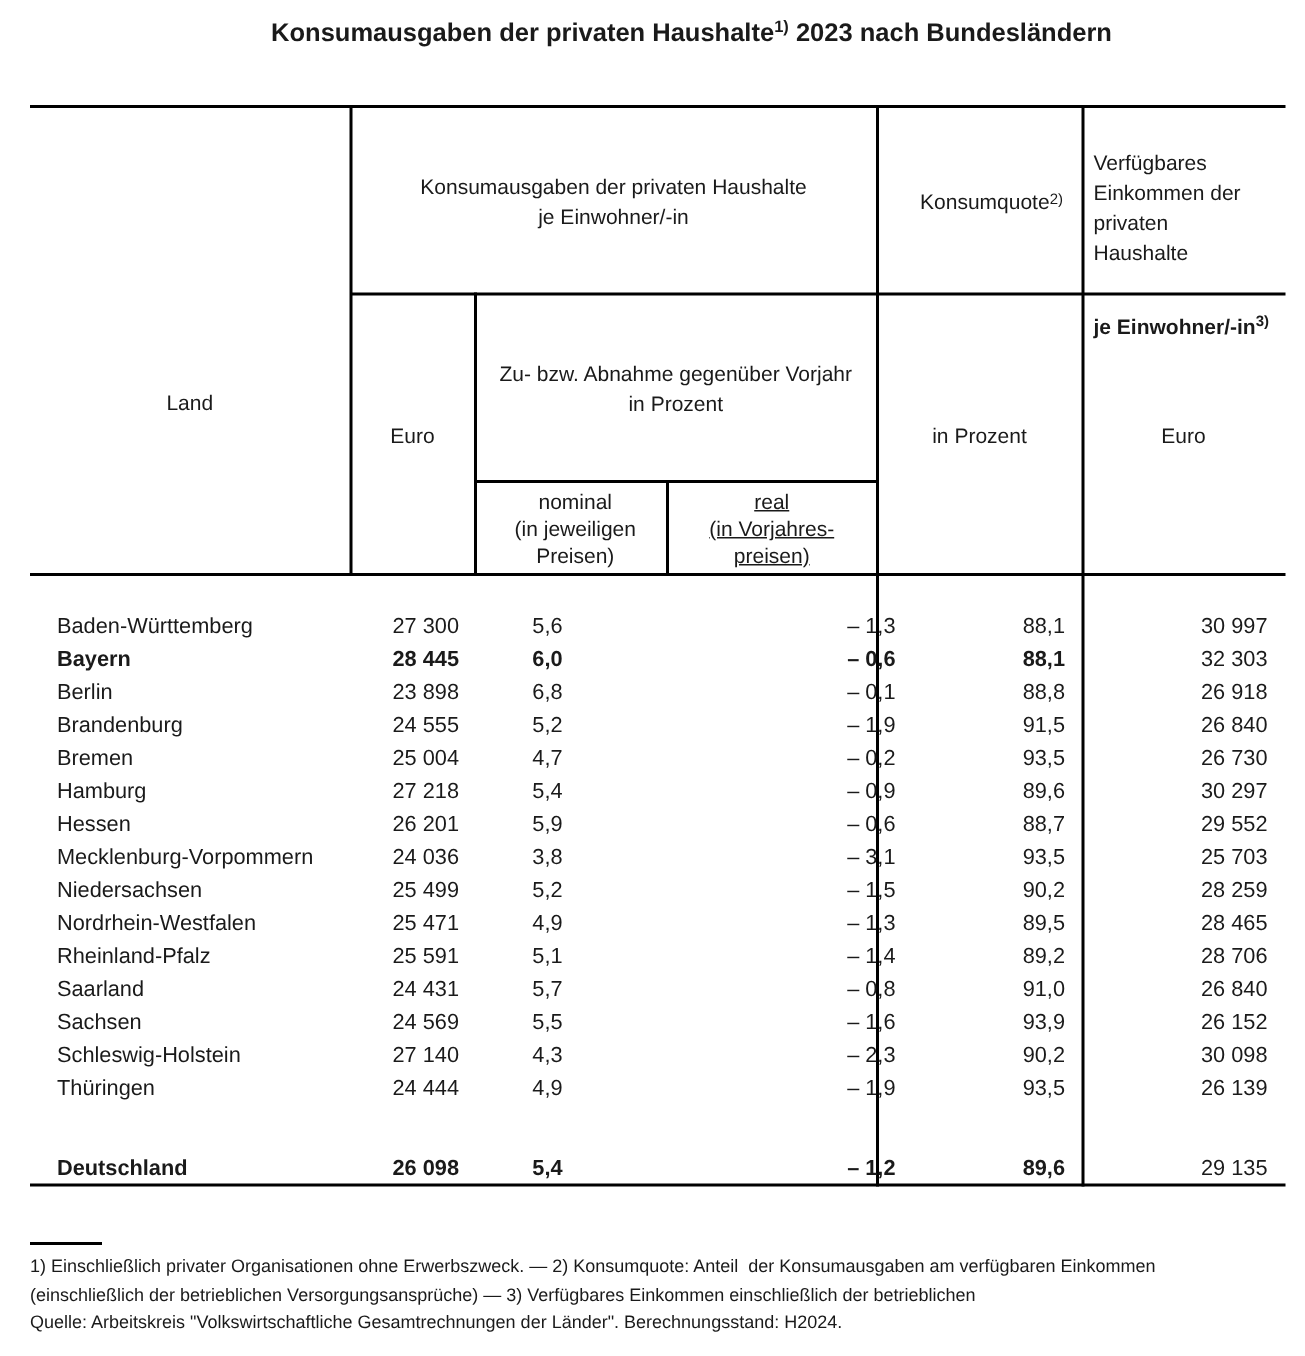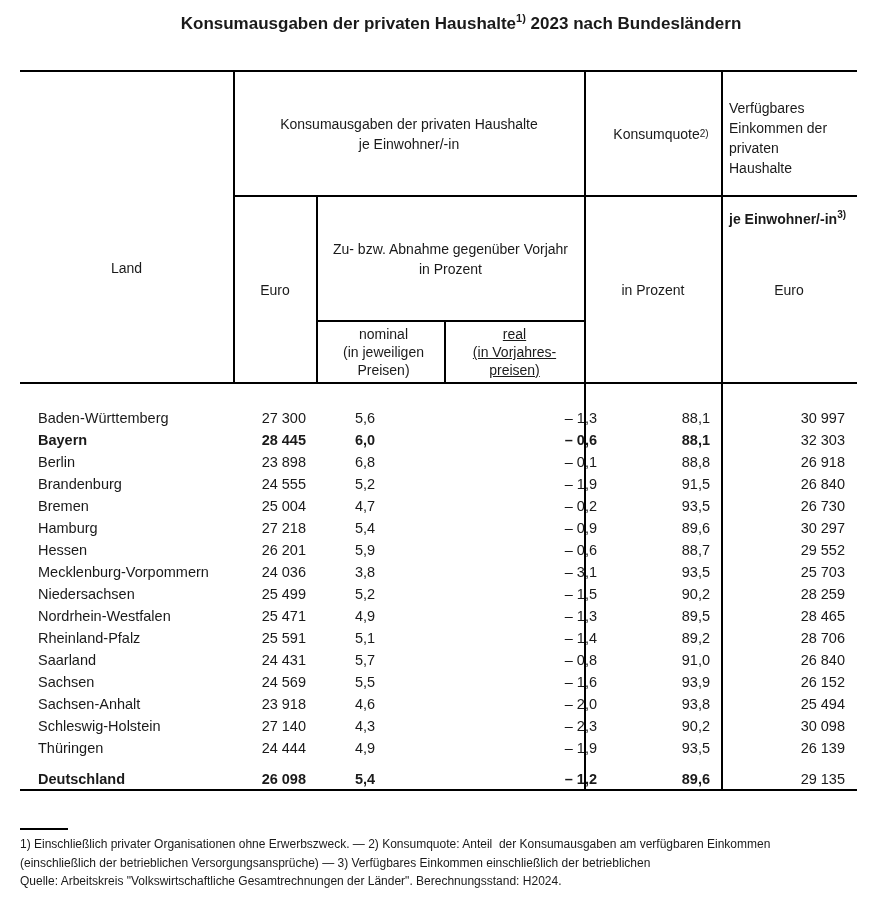--- a/index.html
+++ b/index.html
@@ -215,28 +215,20 @@
     </div>
       <div class="row">
       <div class="cell c-land">Sachsen</div>
       <div class="cell c-euro">24 569</div>
       <div class="cell c-nominal">5,5</div>
       <div class="cell c-real">– 1,6</div>
       <div class="cell c-quote">93,9</div>
       <div class="cell c-eink">26 152</div>
     </div>
       <div class="row">
-      <div class="cell c-land">Sachsen-Anhalt</div>
-      <div class="cell c-euro">23 918</div>
-      <div class="cell c-nominal">4,6</div>
-      <div class="cell c-real">– 2,0</div>
-      <div class="cell c-quote">93,8</div>
-      <div class="cell c-eink">25 494</div>
-    </div>
-      <div class="row">
       <div class="cell c-land">Schleswig-Holstein</div>
       <div class="cell c-euro">27 140</div>
       <div class="cell c-nominal">4,3</div>
       <div class="cell c-real">– 2,3</div>
       <div class="cell c-quote">90,2</div>
       <div class="cell c-eink">30 098</div>
     </div>
       <div class="row">
       <div class="cell c-land">Thüringen</div>
       <div class="cell c-euro">24 444</div>

